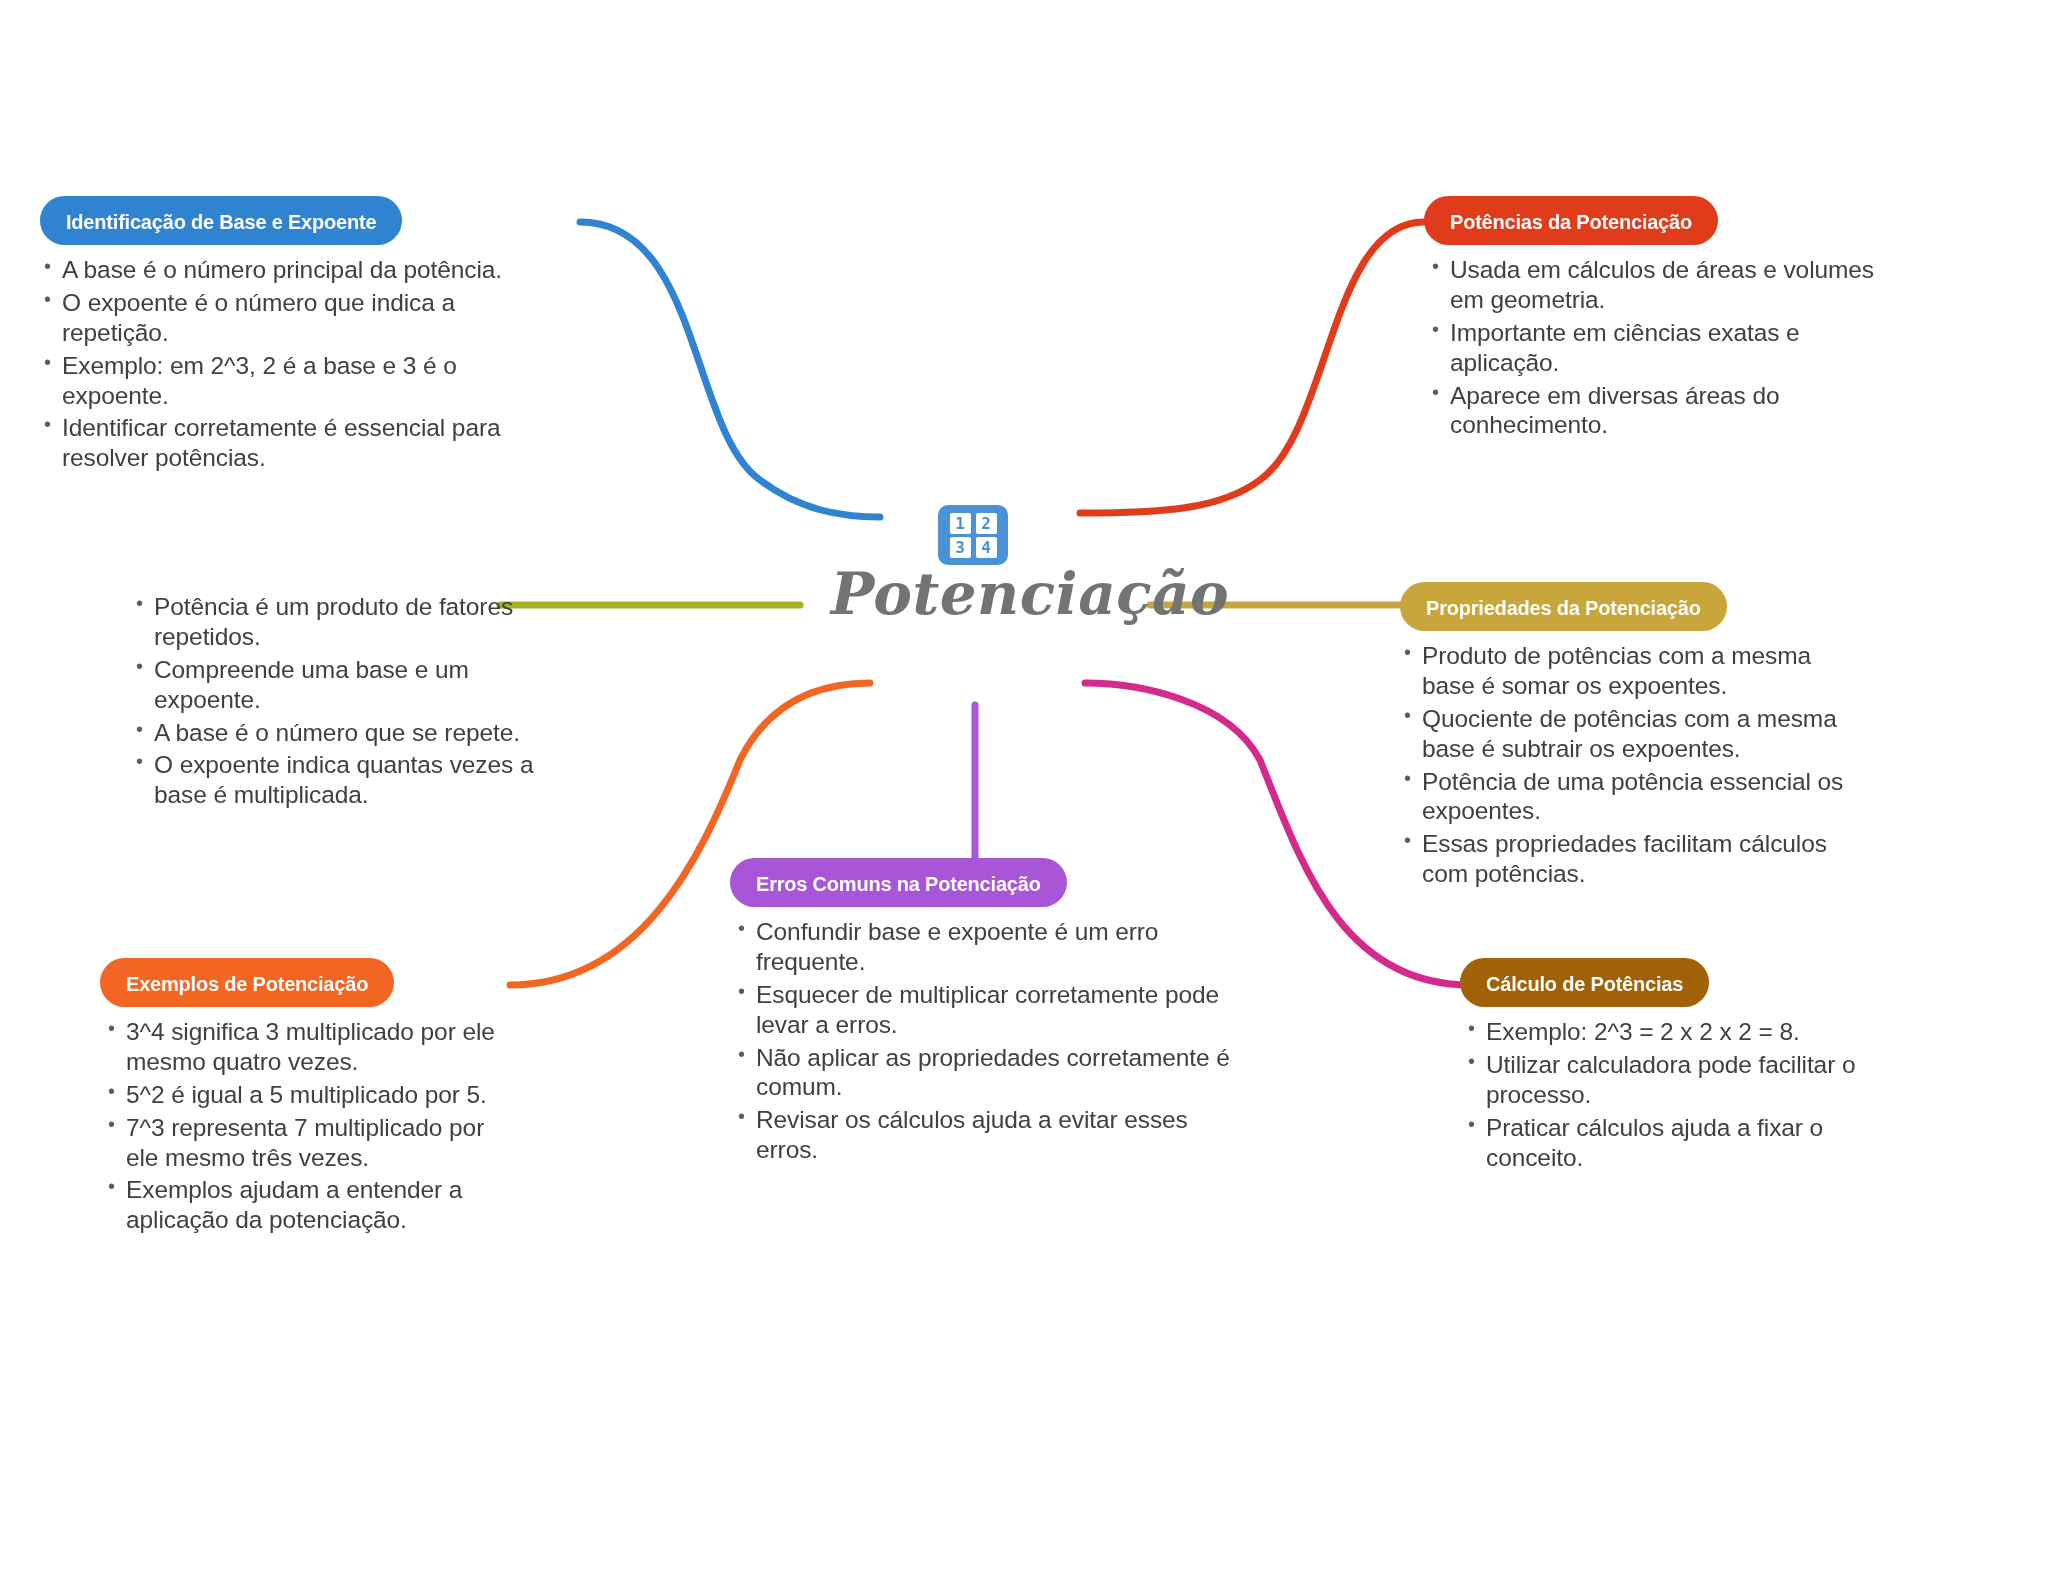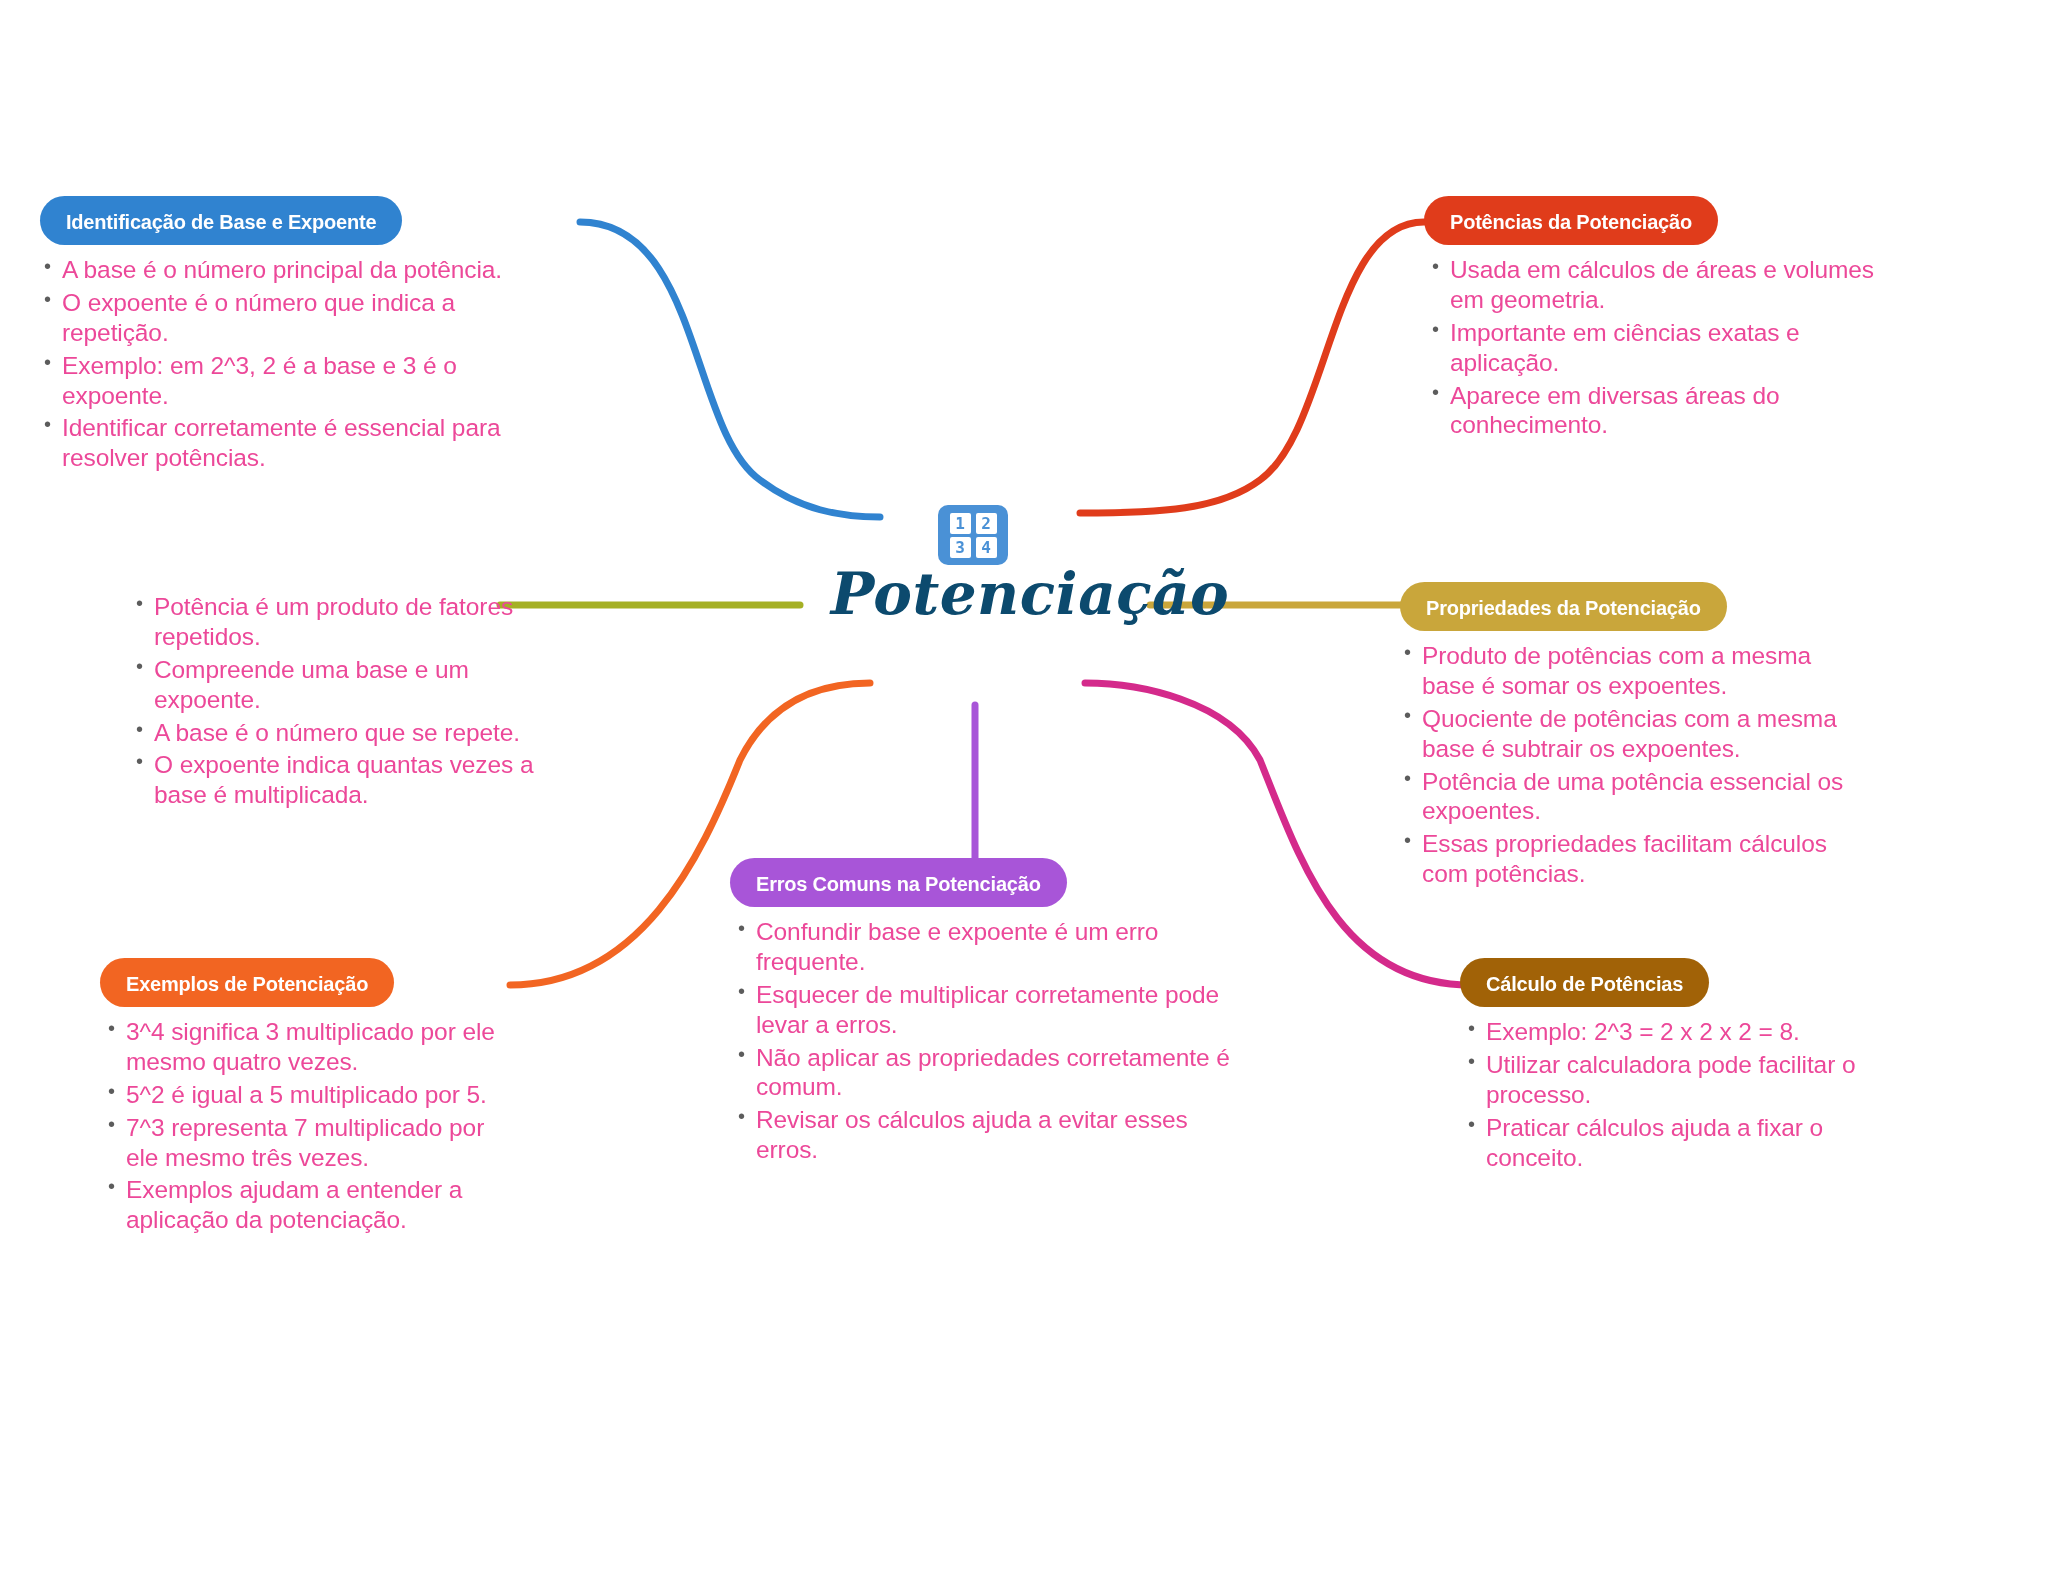--- a/index.html
+++ b/index.html
@@ -28,21 +28,21 @@
     list-style:none;
     margin:10px 0 0 0;
     padding:0;
   }
   .bullets li{
     position:relative;
     padding-left:22px;
     margin-bottom:3px;
     font-size:24.5px;
     line-height:1.22;
-    color:#ec4899;
+    color:#404040;
     letter-spacing:-0.1px;
   }
   .bullets li::before{
     content:"\2022";
     position:absolute;left:4px;top:-1px;
     color:#5c5c5c;font-size:20px;
   }
   .b-indent .bullets li{padding-left:26px;}
   .b-indent .bullets li::before{left:8px;}
 
@@ -77,21 +77,21 @@
   }
   #center-title{
     position:absolute;
     left:820px;top:560px;
     width:420px;
     text-align:center;
     font-family:"DejaVu Serif",serif;
     font-style:italic;
     font-weight:700;
     font-size:58px;
-    color:#0c4a6e;
+    color:#737373;
     letter-spacing:0.5px;
   }
 
   
   #br-identificacao{left:40px;top:196px;width:470px;}
   #br-aplicacoes{left:1424px;top:196px;width:470px;}
   #br-definicao{left:128px;top:582px;width:430px;}
   #br-propriedades{left:1400px;top:582px;width:470px;}
   #br-exemplos{left:100px;top:958px;width:420px;}
   #br-erros{left:730px;top:858px;width:500px;}

